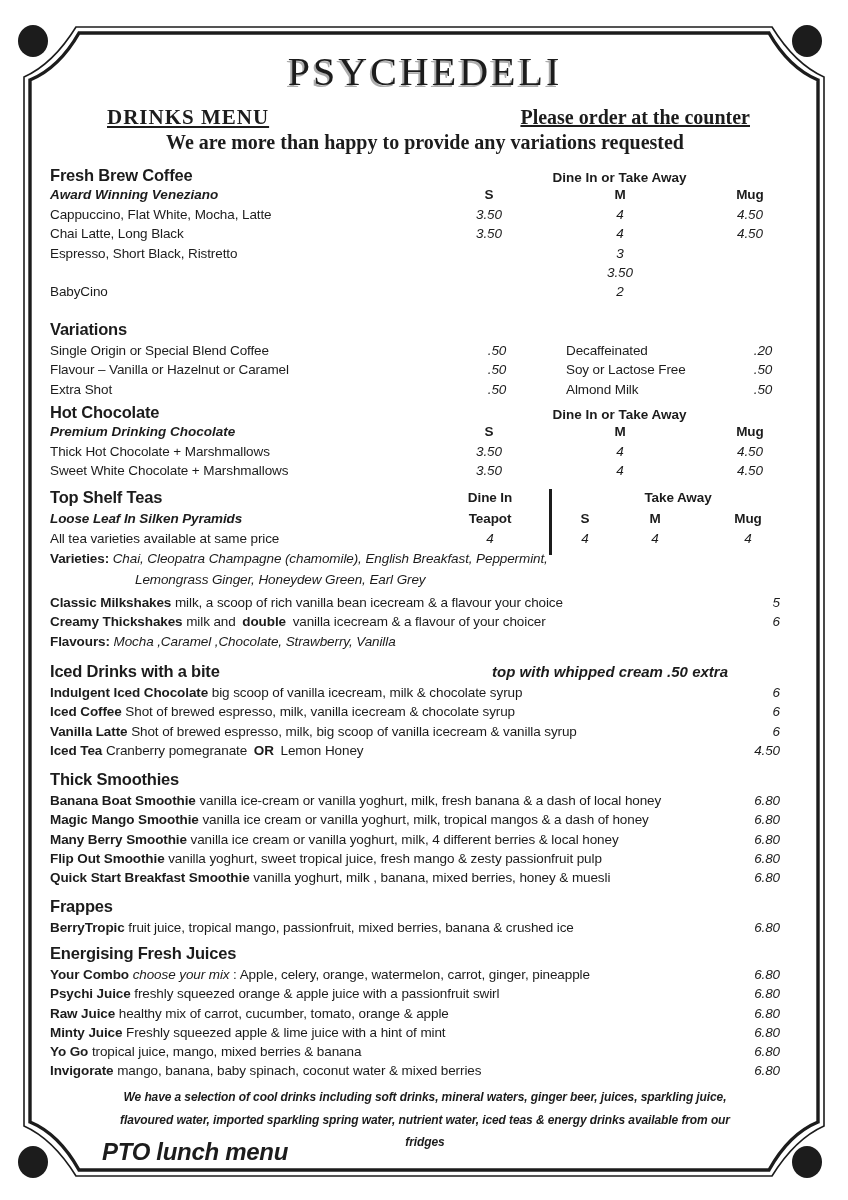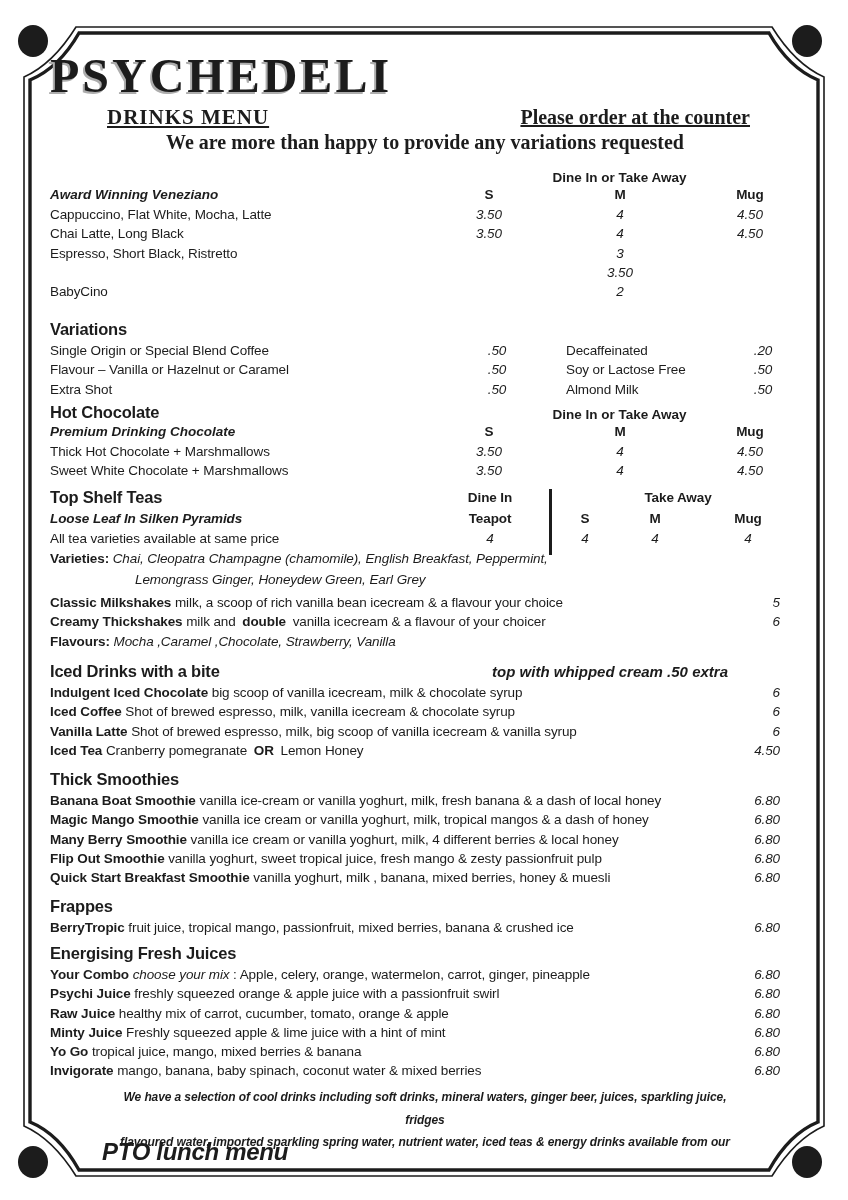--- a/index.html
+++ b/index.html
@@ -5,23 +5,23 @@
   html,body { margin:0; padding:0; background:#ffffff; }
   .page {
     position:relative; width:848px; height:1200px; background:#ffffff;
     color:#1c1c1c; font-family:"Liberation Sans","DejaVu Sans",sans-serif;
     overflow:hidden;
   }
   .frame { position:absolute; left:0; top:0; }
   .content { position:absolute; left:50px; top:0; width:750px; height:1200px; }
 
   .title {
-    position:absolute; top:48px; left:0; width:750px; text-align:left;
-    font-family:"Liberation Serif","DejaVu Serif",serif; font-weight:bold;
-    font-size:48px; letter-spacing:3px; text-shadow:-2px 2px 0 #adadad;
+    position:absolute; top:48px; left:0; width:750px; text-align:center;
+    font-family:"Liberation Serif","DejaVu Serif",serif; font-weight:normal;
+    font-size:40px; letter-spacing:3px; text-shadow:-2px 2px 0 #adadad;
   }
   .header-row { position:absolute; top:105px; left:0; width:750px; display:flex; align-items:baseline;text-decoration:underline; }
   .menu-label {
     margin-left:57px; font-family:"Liberation Serif","DejaVu Serif",serif;
     font-weight:bold; font-size:21px; letter-spacing:1px;
   }
   .order-note {
     margin-left:auto; margin-right:50px;
     font-family:"Liberation Serif","DejaVu Serif",serif; font-weight:bold; font-size:20px;
   }
@@ -106,20 +106,21 @@
 
     <div class="header-row">
       <div class="menu-label">DRINKS MENU</div>
       <div class="order-note">Please order at the counter</div>
     </div>
 
     <div class="tagline">We are more than happy to provide any variations requested</div>
 
     <div class="sec" style="top:159px">
       <div class="size-grid headrow">
+        <div class="c1 sec-head">Fresh Brew Coffee</div>
         <div class="span26 col-head">Dine In or Take Away</div>
       </div>
       <div class="size-grid subrow">
         <div class="c1 sub-head">Award Winning Veneziano</div>
         <div class="cs sz">S</div>
         <div class="cm sz">M</div>
         <div class="cmug sz">Mug</div>
       </div>
       <div class="size-grid itemrow">
         <div class="c1 rowname">Cappuccino, Flat White, Mocha, Latte</div>
@@ -382,20 +383,20 @@
         <div class="txt">
           <span class="b">Invigorate</span>
           <span>mango, banana, baby spinach, coconut water &amp; mixed berries</span>
         </div>
         <div class="price">6.80</div>
       </div>
     </div>
 
     <div class="footer">
       <div>We have a selection of cool drinks including soft drinks, mineral waters, ginger beer, juices, sparkling juice,</div>
+      <div>flavoured water, imported sparkling spring water, nutrient water, iced teas &amp; energy drinks available from our</div>
       <div>fridges</div>
-      <div>flavoured water, imported sparkling spring water, nutrient water, iced teas &amp; energy drinks available from our</div>
     </div>
 
     <div class="pto">PTO lunch menu</div>
 
   </div>
 </div>
 
 </body></html>

